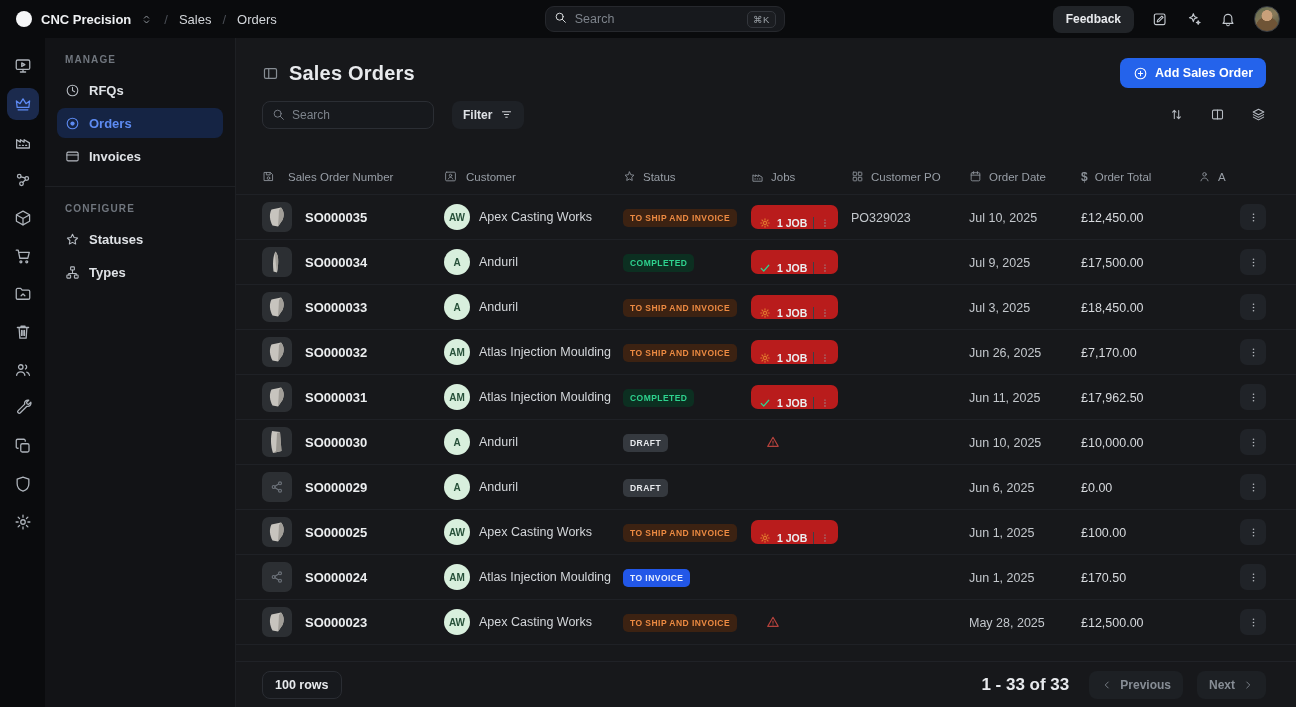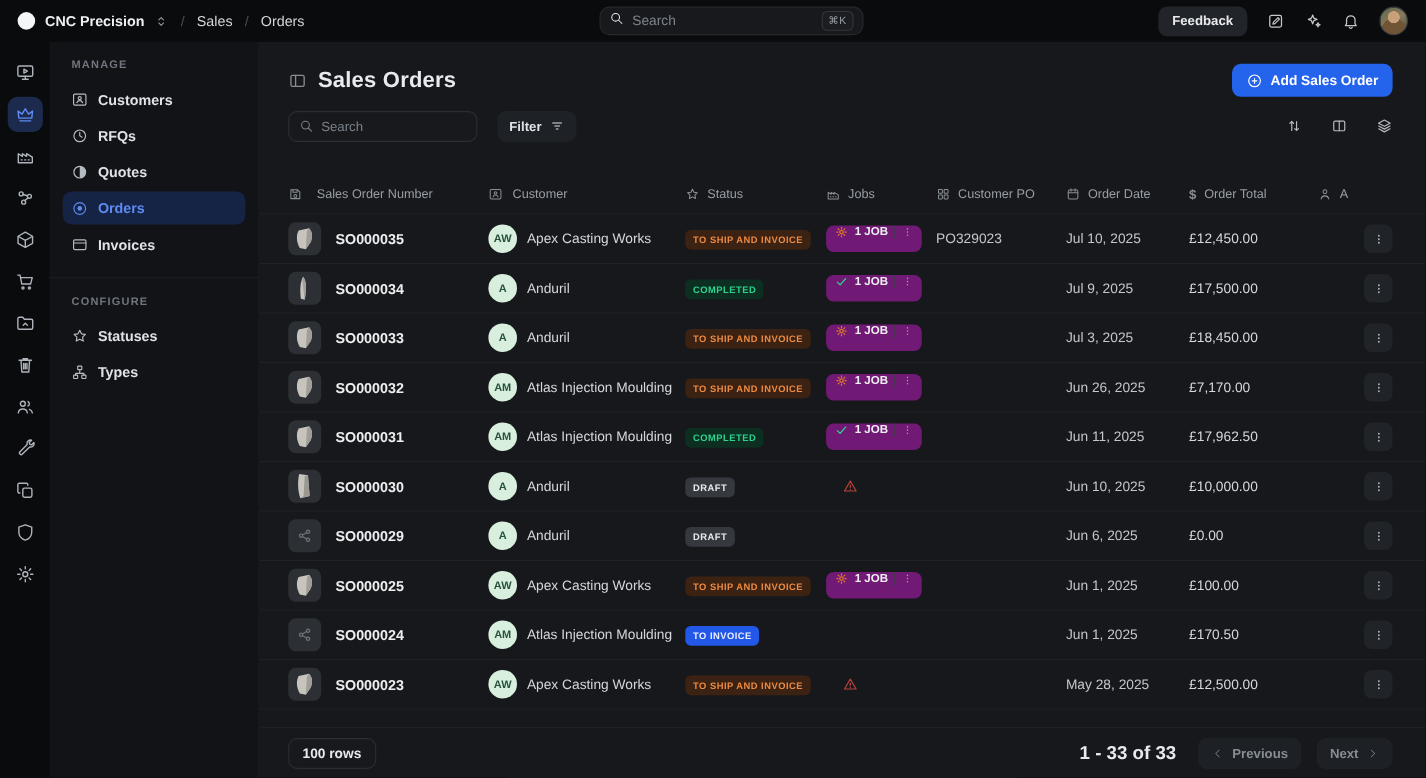--- a/index.html
+++ b/index.html
@@ -93,21 +93,21 @@
   .cust-name{font-size:12.5px;color:#d3d6da;white-space:nowrap}
   .po,.date{font-size:12.5px;color:#c3c7cc}
   .total{font-size:12.5px;color:#d6d9dd}
 
   .badge{display:inline-block;font-size:8.5px;font-weight:700;letter-spacing:.45px;padding:4px 7px;border-radius:5px;text-transform:uppercase;white-space:nowrap}
   .st-ship{background:#3c2212;color:#ec8a42}
   .st-completed{background:#0c2f21;color:#2ed28e}
   .st-draft{background:#35393f;color:#e8eaed}
   .st-invoice{background:#2257e8;color:#e8efff}
 
-  .jobs-pill{display:none;align-items:flex-start;gap:6px;background:#701a75;border-radius:7px;height:24px;padding:0 8px;font-size:10.5px;font-weight:700;color:#eceef0}
+  .jobs-pill{display:none;align-items:flex-end;gap:6px;background:#b91c1c;border-radius:7px;height:24px;padding:0 8px;font-size:10.5px;font-weight:700;color:#eceef0}
   .jdiv{width:1px;height:12px;background:#3c4046}
   .jdots{color:#9aa0a6;display:flex}
   .jicon-gear{color:#e0772e}
   .jicon-check{color:#2ed28e}
   .warn{display:none;color:#b5423c}
   .jobs-gear .jobs-pill{display:inline-flex}
   .jobs-check .jobs-pill{display:inline-flex}
   .jobs-warn .warn{display:block;margin-left:15px}
 
   .kebab{width:26px;height:26px;border-radius:7px;background:#202328;display:grid;place-items:center;color:#b7bcc2}
@@ -259,44 +259,25 @@
           </svg>
         </button>
     </nav>
 
     <aside class="sidebar">
       <div class="sec-label">MANAGE</div>
 
       <div class="side-item">
         <span class="s-ic">
             <svg width="15" height="15" viewBox="0 0 24 24" class="si">
-              <rect x="3" y="4" width="18" height="16" rx="2"></rect>
-              <circle cx="12" cy="10" r="2.2"></circle>
-              <path d="M7.8 16.6c.7-2 2.4-3 4.2-3s3.5 1 4.2 3"></path>
-            </svg>
-          </span>
-        <span>Customers</span>
-      </div>
-      <div class="side-item">
-        <span class="s-ic">
-            <svg width="15" height="15" viewBox="0 0 24 24" class="si">
               <circle cx="12" cy="12" r="8.5"></circle>
               <path d="M12 7v5l3.4 2"></path>
             </svg>
           </span>
         <span>RFQs</span>
-      </div>
-      <div class="side-item">
-        <span class="s-ic">
-            <svg width="15" height="15" viewBox="0 0 24 24" class="si">
-              <circle cx="12" cy="12" r="8.5"></circle>
-              <path d="M12 3.5v17a8.5 8.5 0 0 0 0-17z" fill="currentColor" stroke="none"></path>
-            </svg>
-          </span>
-        <span>Quotes</span>
       </div>
       <div class="side-item active">
         <span class="s-ic">
             <svg width="15" height="15" viewBox="0 0 24 24" class="si">
               <circle cx="12" cy="12" r="8.5"></circle>
               <circle cx="12" cy="12" r="3.4" fill="currentColor" stroke="none"></circle>
             </svg>
           </span>
         <span>Orders</span>
       </div>

